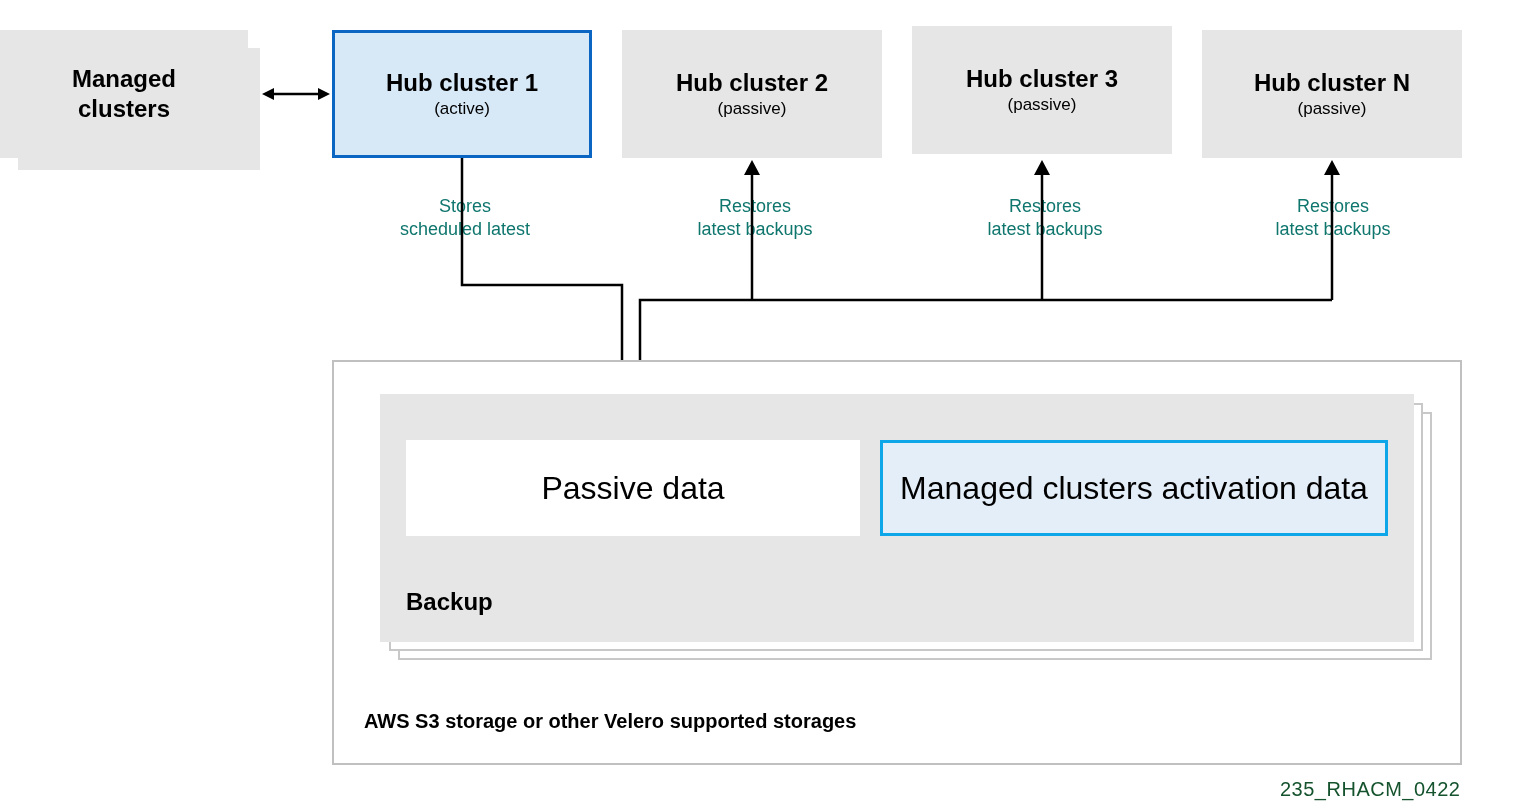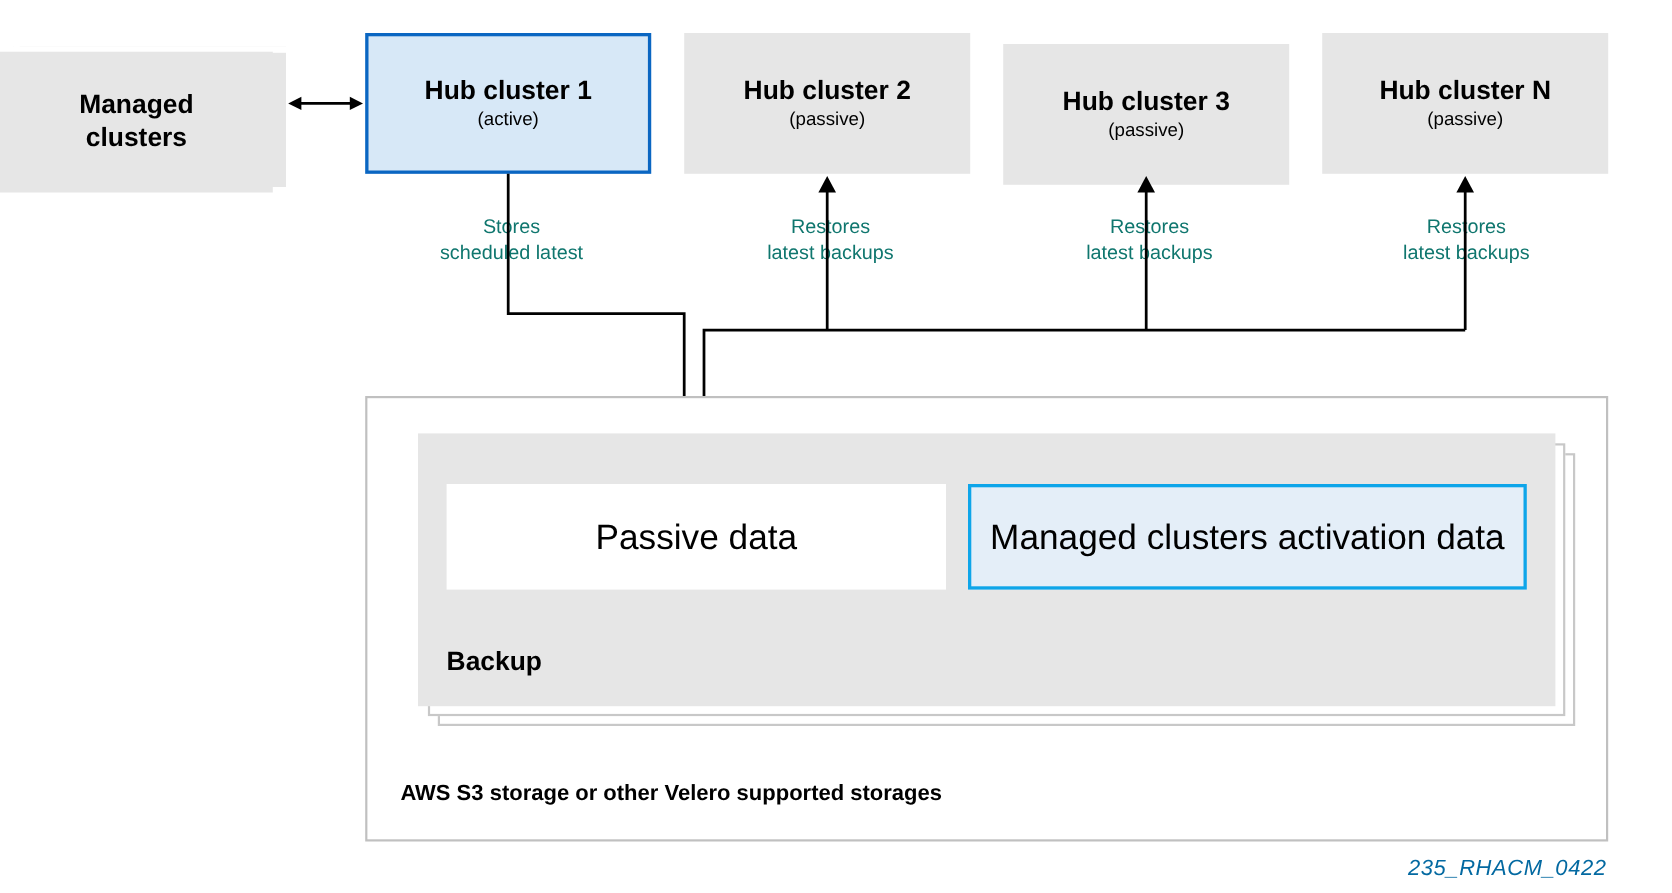--- a/index.html
+++ b/index.html
@@ -63,48 +63,47 @@
     position: absolute;
     display: flex;
     align-items: center;
     justify-content: center;
     font-size: 32px;
   }
   .inner-white { background: #fff; }
   .inner-blue  { background: #e4eef8; border: 3px solid #0ea5e9; }
   .watermark {
     position: absolute;
-    color: #0369a1;
+    color: #14532d;
     font-size: 20px;
     letter-spacing: 0.5px;
-    font-style: italic;
   }
   svg.arrow { position: absolute; overflow: visible; }
   .stroke2 { stroke: #000; stroke-width: 2.5; fill: none; }
 </style>
 </head>
 <body>
 
 <div class="stack-shadow" style="left:12px; top:42px; width:248px; height:128px;"></div>
-<div class="box" style="left:0px; top:30px; width:248px; height:128px;margin-top:17px;">
+<div class="box" style="left:0px; top:30px; width:248px; height:128px;">
   <div class="box-title">Managed</div>
   <div class="box-title">clusters</div>
 </div>
 
 <div class="box active-box" style="left:332px; top:30px; width:260px; height:128px;">
   <div class="box-title">Hub cluster 1</div>
   <div class="box-sub">(active)</div>
 </div>
 
 <div class="box" style="left:622px; top:30px; width:260px; height:128px;text-align:center;">
   <div class="box-title">Hub cluster 2</div>
   <div class="box-sub">(passive)</div>
 </div>
 
-<div class="box" style="left:912px; top:40px; width:260px; height:128px;">
+<div class="box" style="left:912px; top:26px; width:260px; height:128px;">
   <div class="box-title">Hub cluster 3</div>
   <div class="box-sub">(passive)</div>
 </div>
 
 <div class="box" style="left:1202px; top:30px; width:260px; height:128px;">
   <div class="box-title">Hub cluster N</div>
   <div class="box-sub">(passive)</div>
 </div>
 
 <svg class="arrow" style="left:262px; top:86px; width:68px; height:16px;">

